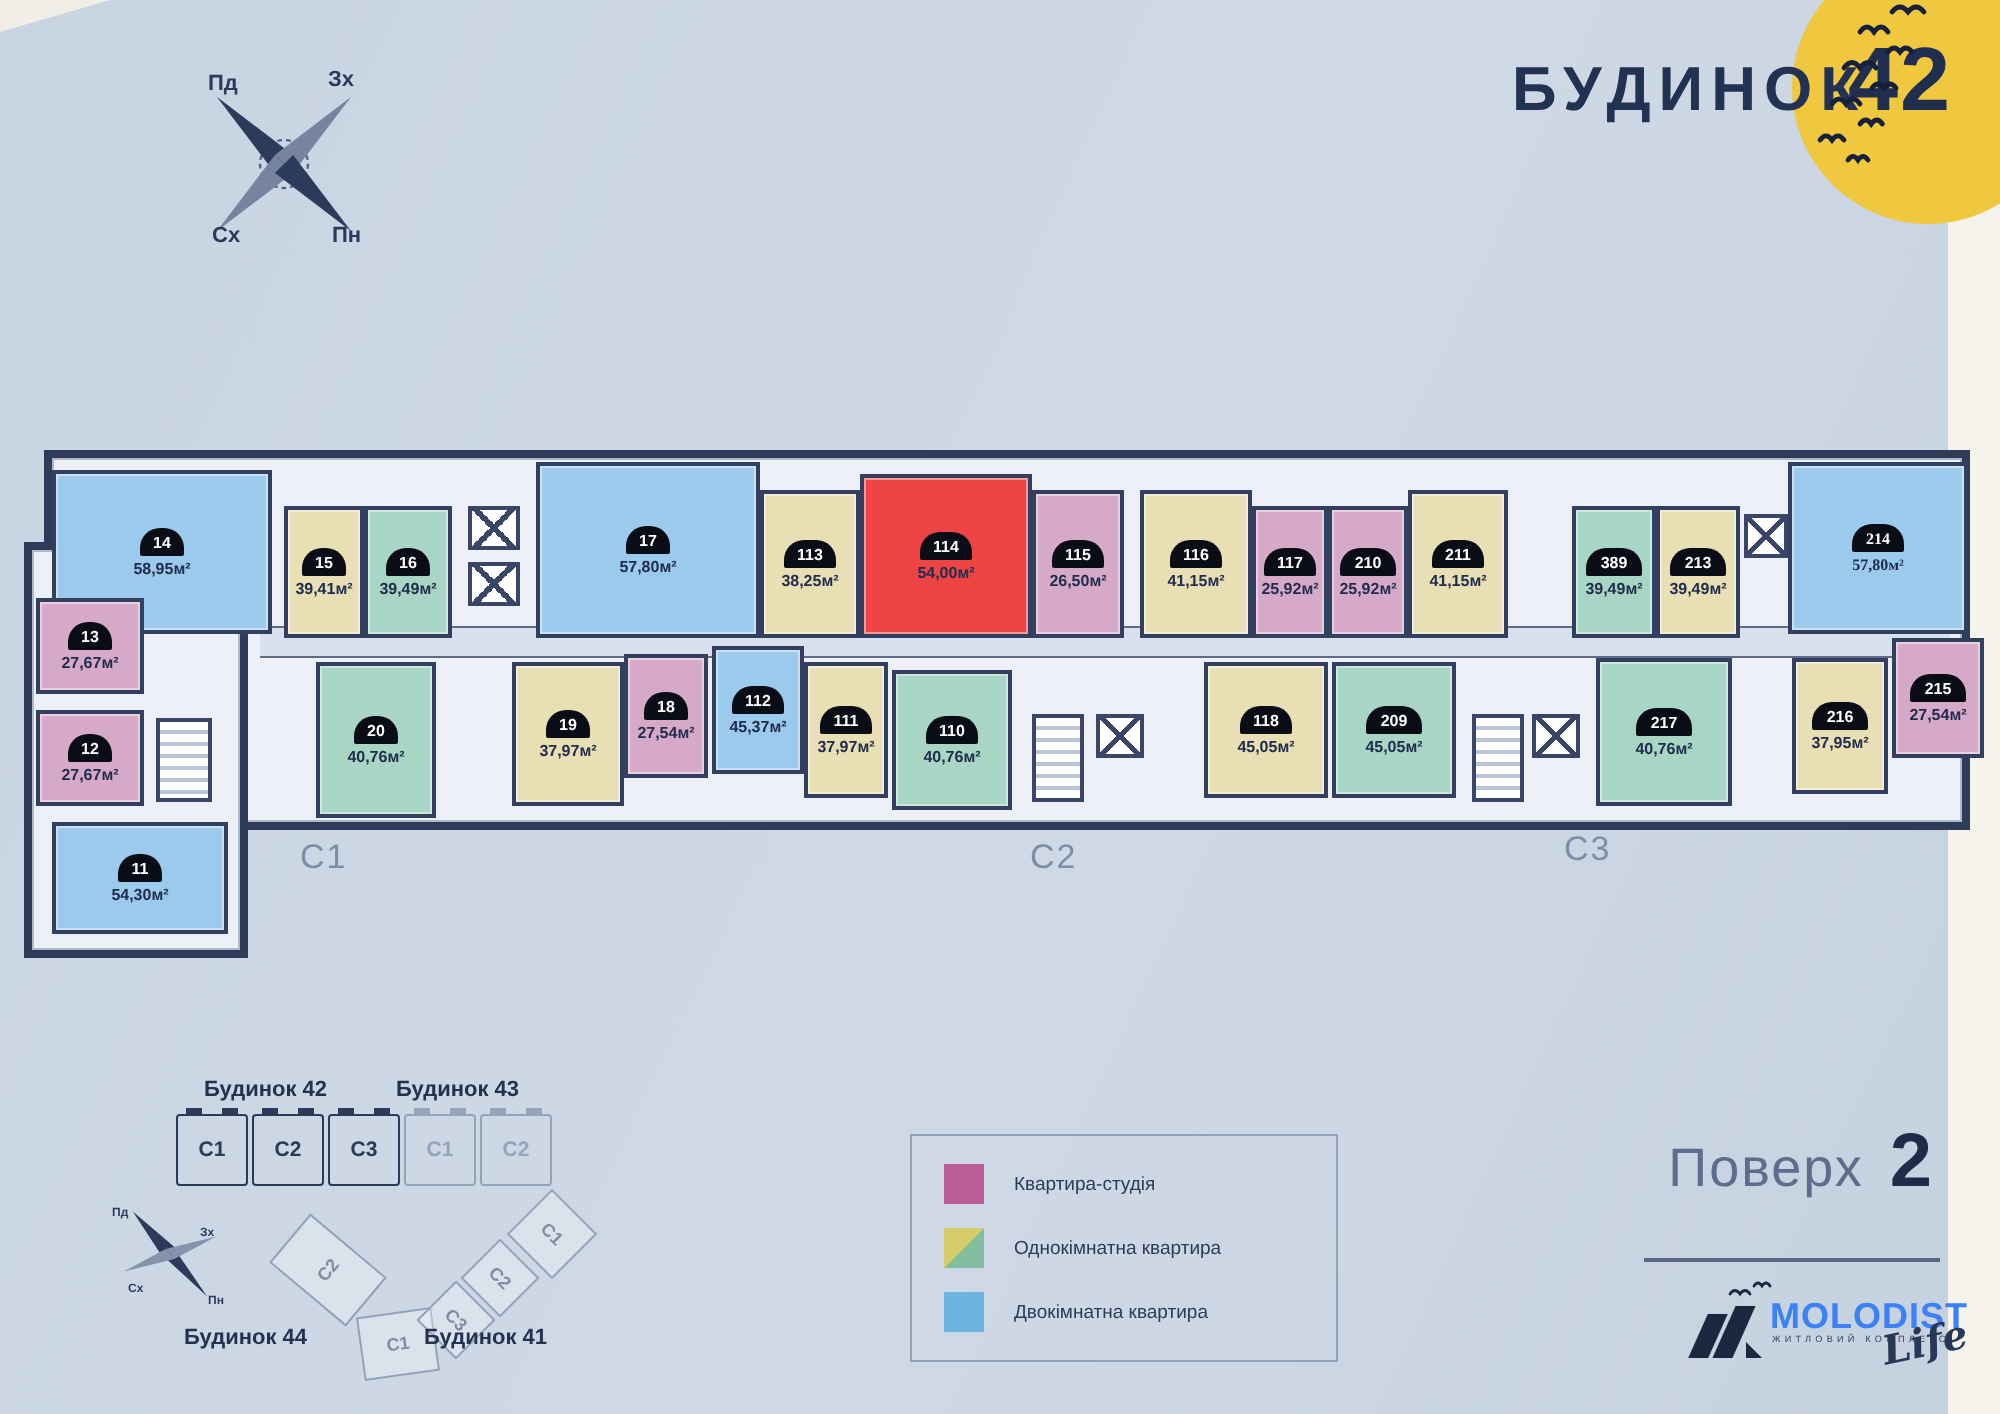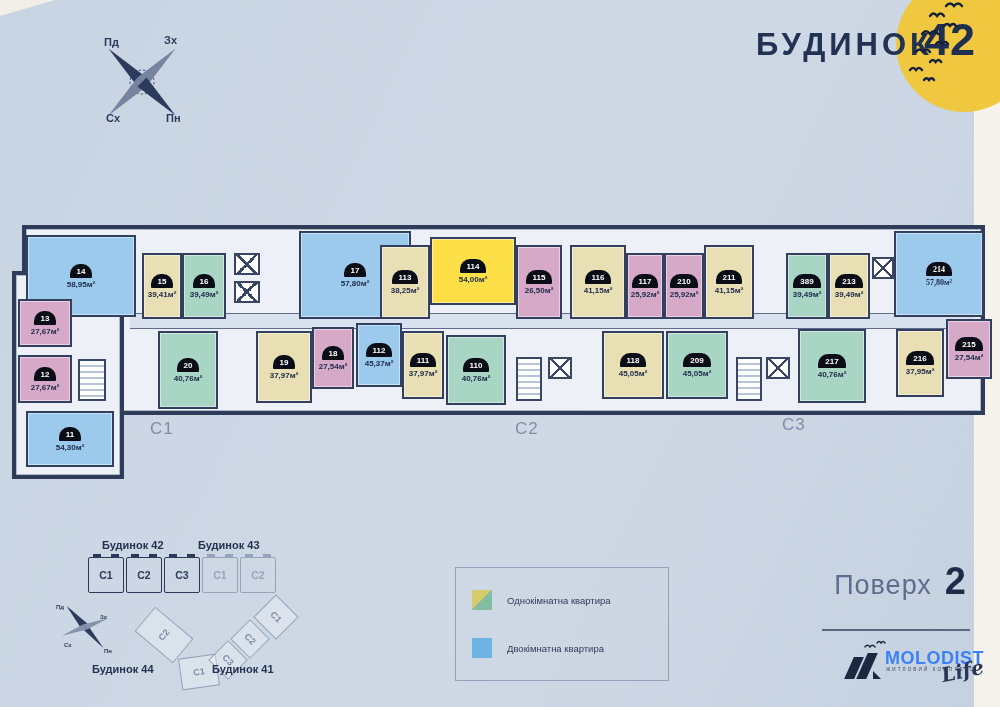--- a/index.html
+++ b/index.html
@@ -138,29 +138,29 @@
         <div class="area">58,95м²</div>
       </div>
       <div class="apt" style="left: 132px; top: 40px; width: 40px; height: 66px; background: rgb(233, 223, 180);">
         <div class="badge">15</div>
         <div class="area">39,41м²</div>
       </div>
       <div class="apt" style="left: 172px; top: 40px; width: 44px; height: 66px; background: rgb(168, 213, 196);">
         <div class="badge">16</div>
         <div class="area">39,49м²</div>
       </div>
-      <div class="apt" style="left: 258px; top: 18px; width: 112px; height: 88px; background: rgb(156, 202, 236); margin-left: 31px;">
+      <div class="apt" style="left: 258px; top: 18px; width: 112px; height: 88px; background: rgb(156, 202, 236);">
         <div class="badge">17</div>
         <div class="area">57,80м²</div>
       </div>
       <div class="apt" style="left: 370px; top: 32px; width: 50px; height: 74px; background: rgb(233, 223, 180);">
         <div class="badge">113</div>
         <div class="area">38,25м²</div>
       </div>
-      <div class="apt" style="left: 420px; top: 24px; width: 86px; height: 68px; background: #fde047;">
+      <div class="apt" style="left: 420px; top: 24px; width: 86px; height: 82px; background: #ef4444;">
         <div class="badge">114</div>
         <div class="area">54,00м²</div>
       </div>
       <div class="apt" style="left: 506px; top: 32px; width: 46px; height: 74px; background: rgb(215, 169, 200);">
         <div class="badge">115</div>
         <div class="area">26,50м²</div>
       </div>
       <div class="apt" style="left: 560px; top: 32px; width: 56px; height: 74px; background: rgb(233, 223, 180);">
         <div class="badge">116</div>
         <div class="area">41,15м²</div>
@@ -280,20 +280,24 @@
     <div class="v-block" style="left: 30px; top: 12px; width: 32px; height: 50px; transform: rotate(-50deg);">C2</div>
     <div class="v-block" style="left: 62px; top: 58px; width: 38px; height: 32px; transform: rotate(-8deg);">C1</div>
     <div class="v-block" style="left: 96px; top: 48px; width: 28px; height: 28px; transform: rotate(45deg);">C3</div>
     <div class="v-block" style="left: 118px; top: 27px; width: 28px; height: 28px; transform: rotate(45deg);">C2</div>
     <div class="v-block" style="left: 142px; top: 3px; width: 32px; height: 32px; transform: rotate(45deg);">C1</div>
   </div>
 <div class="bld-label" style="left:92px;top:663px;">Будинок 44</div>
 <div class="bld-label" style="left:212px;top:663px;">Будинок 41</div>
 
 <div id="legend">
+    <div class="legend-item">
+      <div class="legend-swatch" style="background: rgb(187, 94, 151);"></div>
+      <span class="legend-label">Квартира-студія</span>
+    </div>
     <div class="legend-item">
       <div class="legend-swatch" style="background: linear-gradient(135deg, rgb(214, 203, 107) 0px, rgb(214, 203, 107) 50%, rgb(131, 189, 160) 50%, rgb(131, 189, 160) 100%);"></div>
       <span class="legend-label">Однокімнатна квартира</span>
     </div>
     <div class="legend-item">
       <div class="legend-swatch" style="background: rgb(109, 180, 226);"></div>
       <span class="legend-label">Двокімнатна квартира</span>
     </div>
   </div>
 

